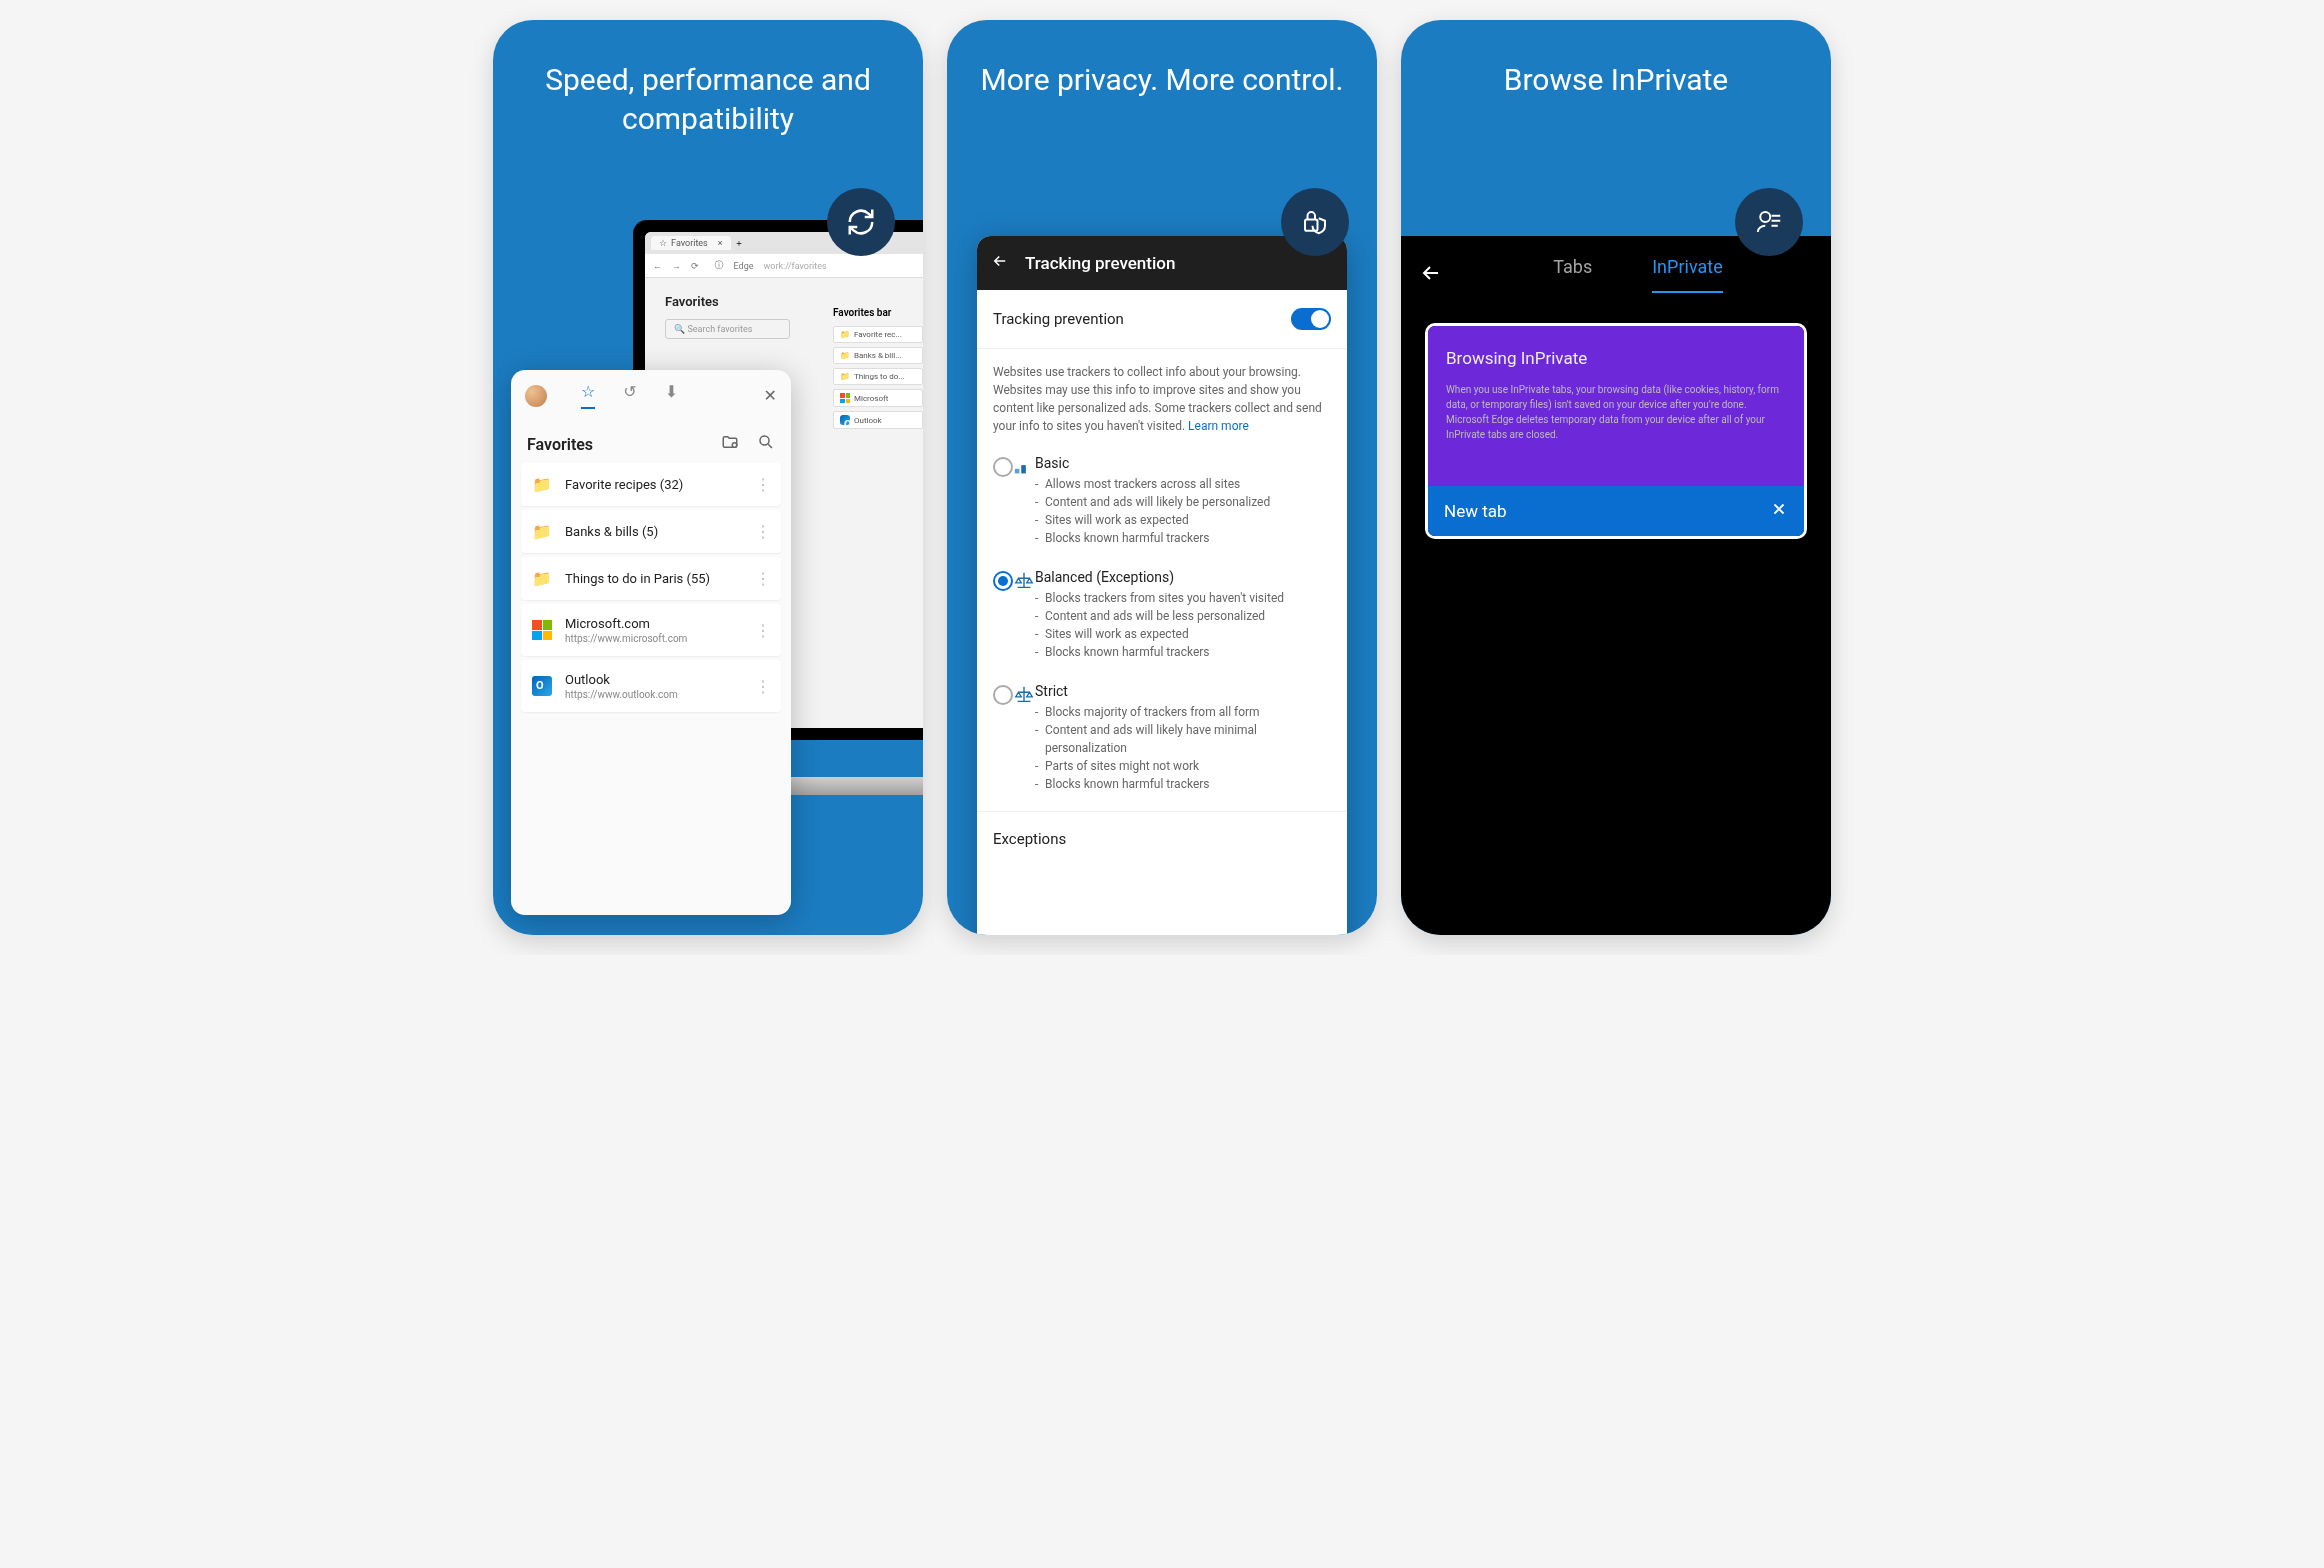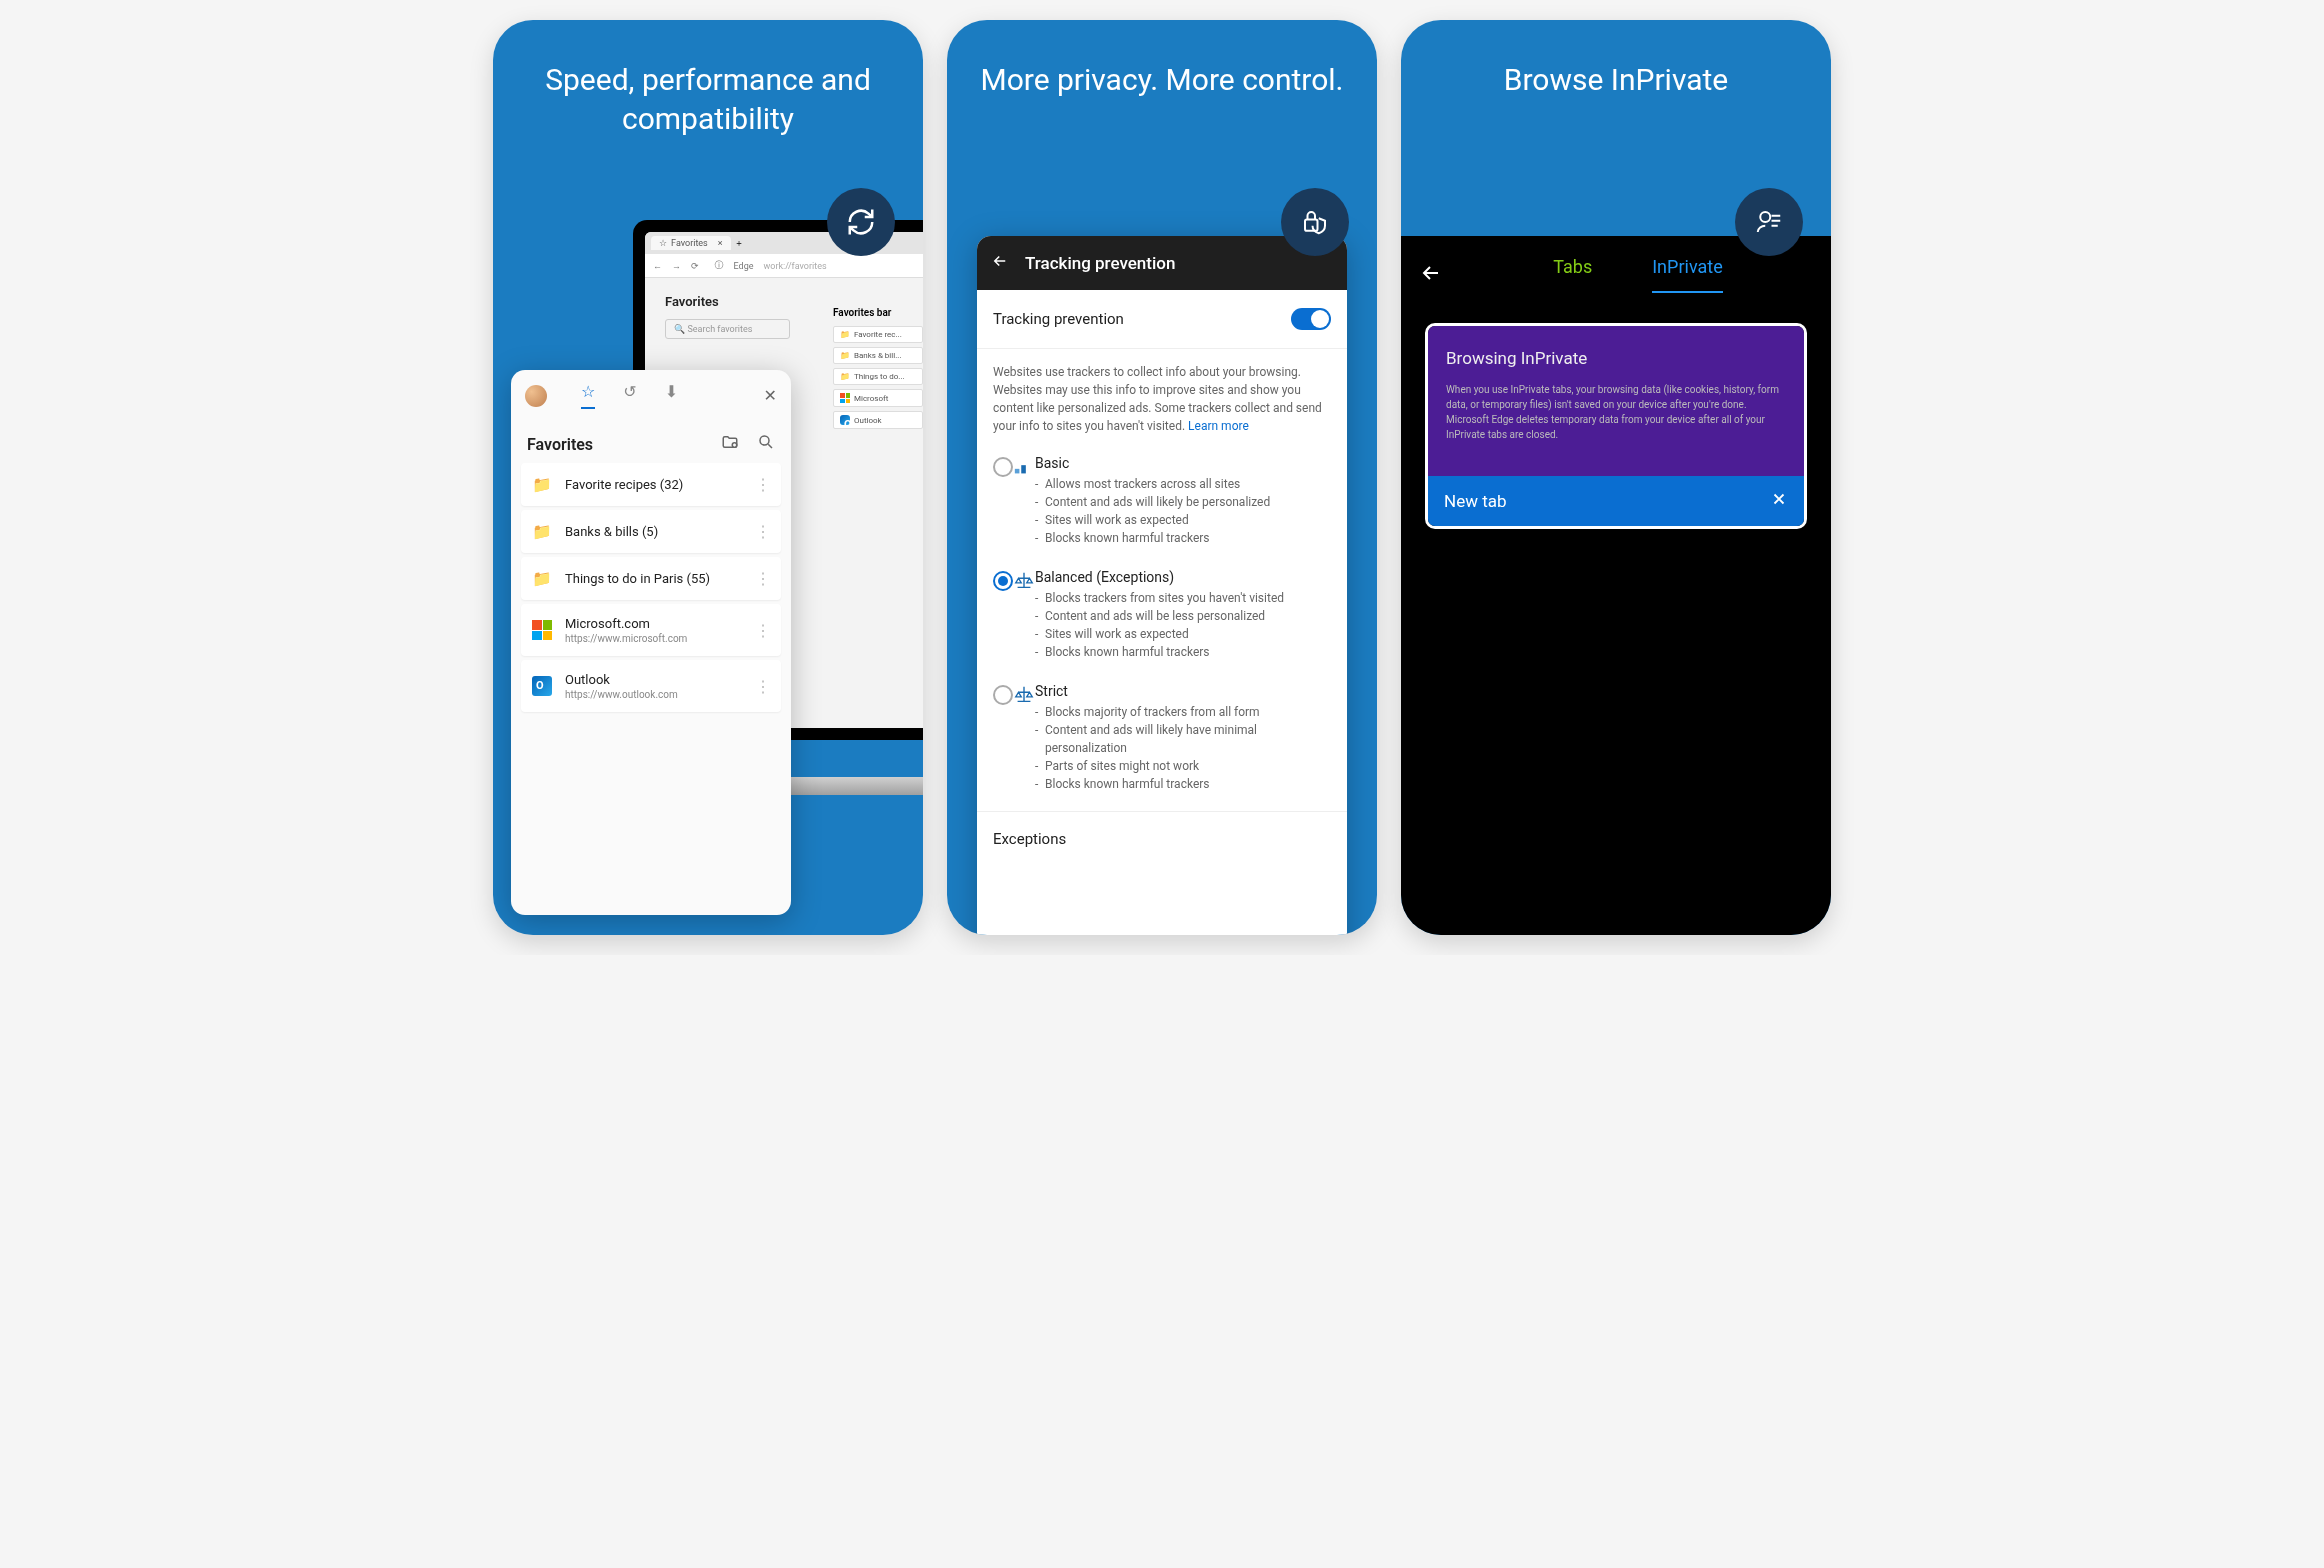--- a/index.html
+++ b/index.html
@@ -268,31 +268,31 @@
   }
   .dp-header {
     display:flex; align-items:center; padding:20px 18px 0;
     gap:20px;
   }
   .dp-back { color:#fff; }
   .dp-tabs {
     flex:1; display:flex; justify-content:center; gap:60px;
     font-size:18px;
   }
-  .dp-tab { padding-bottom:14px; color:#84cc16;}
+  .dp-tab { padding-bottom:14px; color:#a3a3a3;}
   .dp-tab.active { color:#2196f3; border-bottom:2px solid #2196f3;}
   .dp-card {
     margin:30px 24px 0;
     border:3px solid #fff;
     border-radius:10px;
     overflow:hidden;
   }
   .dp-card-body {
-    background:#4c1d95;
-    padding:22px 18px 34px;
+    background:#6d28d9;
+    padding:22px 18px 44px;
   }
   .dp-card-body h4 { font-size:17px; font-weight:400; margin-bottom:14px; color:#eee;}
   .dp-card-body p { font-size:10px; color:#bbb; line-height:1.5;}
   .dp-card-foot {
     background:#0a6ed1;
     display:flex; align-items:center; justify-content:space-between;
     padding:14px 16px;
   }
   .dp-card-foot span { font-size:17px; color:#fff;}
 

